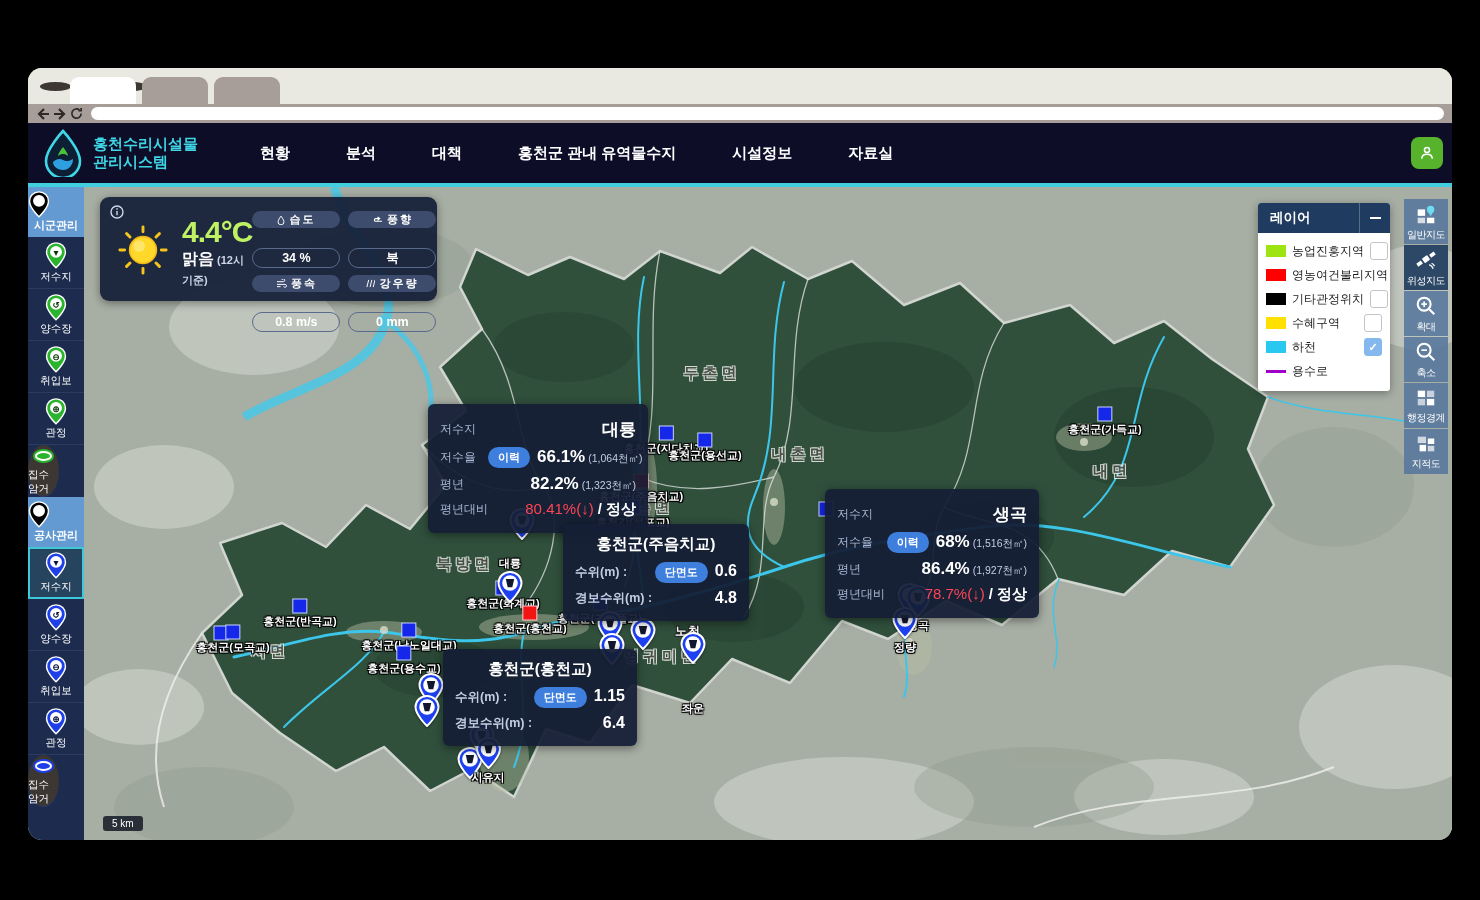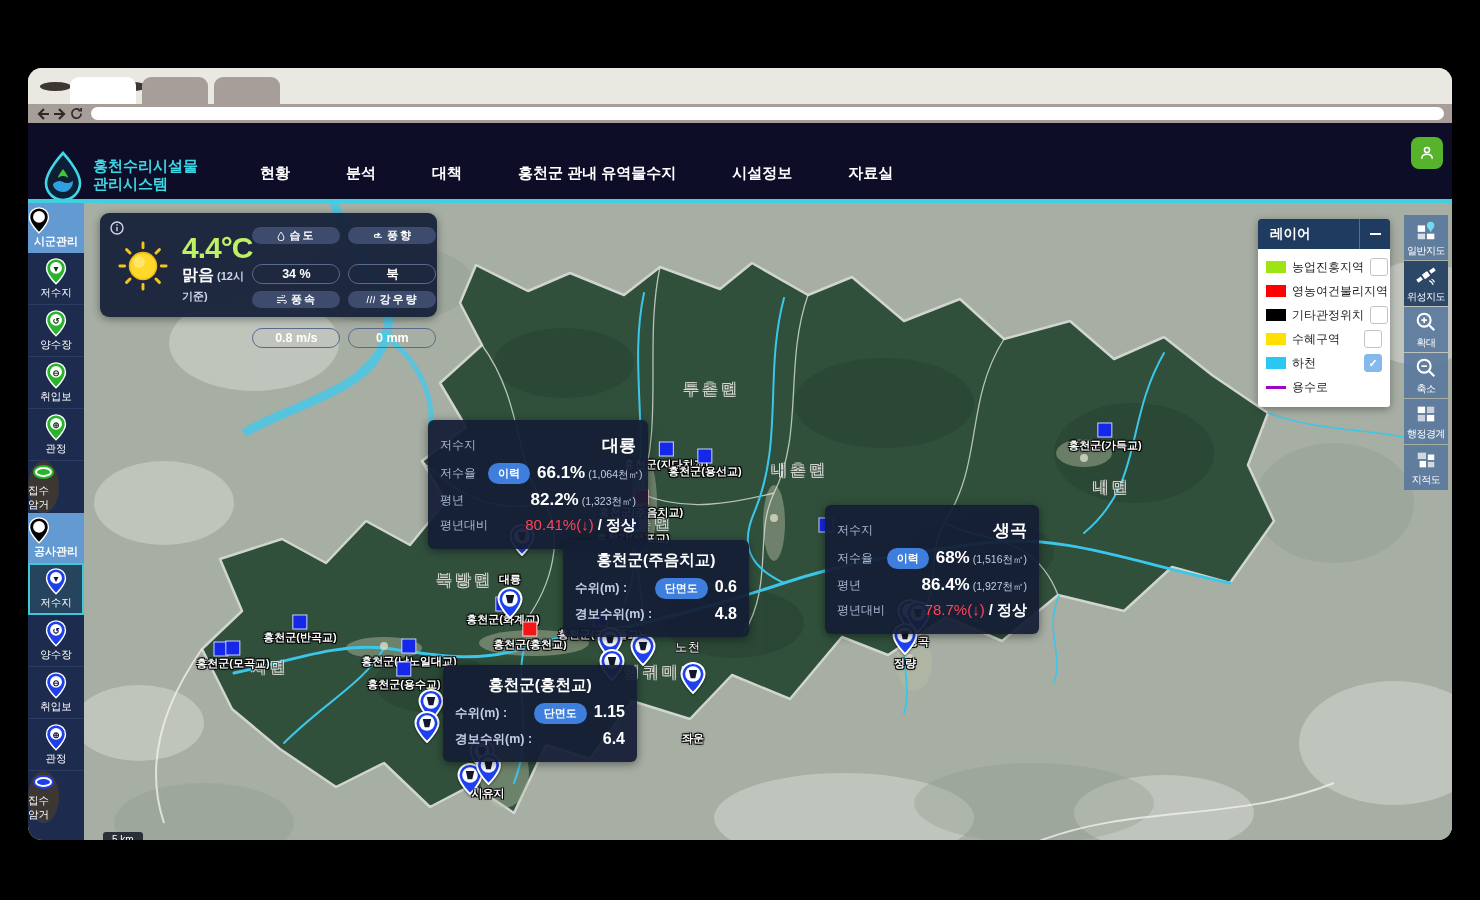--- a/index.html
+++ b/index.html
@@ -10,21 +10,21 @@
   .dots{position:absolute;left:12px;top:14px;display:flex;gap:7px}
   .dot{width:31px;height:9px;border-radius:50%;background:#3c3733}
   .tab{position:absolute;bottom:0;height:27px;border-radius:9px 9px 0 0}
   .tab.active{left:42px;width:66px;background:#fff}
   .tab.t2{left:114px;width:66px;background:#a89e99}
   .tab.t3{left:186px;width:66px;background:#a89e99}
   .navrow{height:19px;background:#a89e99;display:flex;align-items:center;padding:0 8px}
   .chrome-ic{flex:0 0 auto;margin-right:3px}
   .urlbar{flex:1;height:13px;background:#fff;border-radius:7px;margin-left:5px}
   
-  .appbar{height:76px;background:#0d0d28;display:flex;align-items:flex-end;position:relative}
+  .appbar{height:60px;background:#0d0d28;display:flex;align-items:center;position:relative}
   .logo{display:flex;align-items:center;gap:9px;margin-left:14px}
   .logo-title{color:#3fd6e6;font-weight:bold;font-size:15px;line-height:1.18;white-space:nowrap}
   .mainnav{display:flex;margin-left:34px;list-style:none;padding:0}
   .mainnav li{padding:0 28px;color:#fff;font-weight:bold;font-size:15px;cursor:pointer;white-space:nowrap}
   .search-pill{position:absolute;right:48px;top:14px;width:252px;height:32px;background:#fff;border-radius:16px;display:flex;align-items:center;padding:0 3px 0 14px}
   .search-label{font-size:13px;font-weight:bold;color:#1c2340;white-space:nowrap}
   .search-div{color:#c3c9d4;margin:0 7px;font-size:13px}
   .search-pill input{border:none;outline:none;flex:1;min-width:0;font-size:12.5px;color:#333;background:transparent;font-family:"Liberation Sans",sans-serif}
   .search-pill input::placeholder{color:#a3adbd}
   .search-btn{width:27px;height:27px;border-radius:50%;background:#3d8fd6;border:none;display:flex;align-items:center;justify-content:center;cursor:pointer;flex:0 0 auto}
@@ -51,21 +51,21 @@
   .marker{position:absolute;display:flex;flex-direction:column;align-items:center;transform:translate(-50%,-50%);z-index:4;cursor:pointer}
   .marker.above{flex-direction:column-reverse}
   .marker .sq{display:none;width:13px;height:13px}
   .marker.sqb .sq{display:block;background:#1527e8;box-shadow:0 0 0 1px #c9d4ff}
   .marker.sqr .sq{display:block;background:#f31414;box-shadow:0 0 0 1px #ffd0d0}
   .marker .pin-svg{display:none;width:26px;height:32px}
   .marker.pin .pin-svg{display:block;filter:drop-shadow(0 1px 1px rgba(0,0,0,.5))}
   .mlabel{white-space:nowrap;font-size:11px;font-weight:bold;color:#fff;margin-top:1px;
     text-shadow:-1px -1px 0 #000,1px -1px 0 #000,-1px 1px 0 #000,1px 1px 0 #000,0 0 3px #000}
   .mlabel:empty{display:none}
-  .region{position:absolute;transform:translate(-50%,-50%);z-index:3;color:#4b514a;font-weight:normal;font-size:15px;letter-spacing:4px;opacity:.85;white-space:nowrap;
+  .region{position:absolute;transform:translate(-50%,-50%);z-index:3;color:#4b514a;font-weight:bold;font-size:15px;letter-spacing:4px;opacity:.85;white-space:nowrap;
     text-shadow:-1px -1px 0 #eef0ea,1px -1px 0 #eef0ea,-1px 1px 0 #eef0ea,1px 1px 0 #eef0ea}
   .region.sm{color:#fff;font-size:12px;letter-spacing:1px;opacity:1;
     text-shadow:-1px -1px 0 #222,1px -1px 0 #222,-1px 1px 0 #222,1px 1px 0 #222}
   
   .weather{position:absolute;left:16px;top:10px;width:337px;height:104px;background:rgba(22,33,57,.95);border-radius:9px;z-index:10;display:flex;box-shadow:0 2px 8px rgba(0,0,0,.4)}
   .winfo{position:absolute;left:10px;top:8px}
   .sunwrap{margin:26px 0 0 16px}
   .tempcol{margin:18px 0 0 12px}
   .temp{color:#bef264;font-weight:bold;font-size:30px;letter-spacing:-1px}
   .cond{color:#fff;font-weight:bold;font-size:16px}
@@ -495,21 +495,21 @@
           <div class="marker pin" style="left: 559px; top: 447px;">
 
             <svg class="pin-svg" viewBox="0 0 26 32">
               <path d="M13 1C6.4 1 1.5 6 1.5 12.1 1.5 20 13 31 13 31s11.5-11 11.5-18.9C24.5 6 19.6 1 13 1z" fill="#1d41f0" stroke="#fff" stroke-width="2"></path>
               <circle cx="13" cy="12" r="7.8" fill="#fff"></circle>
               <path d="M8.8 8h8.4l-1.9 8.2h-4.6z" fill="#11182e"></path>
             </svg>
 
           </div>
 
-          <div class="marker pin" style="left: 609px; top: 501px; gap: 36px;">
+          <div class="marker pin" style="left: 609px; top: 487px; gap: 36px;">
 
             <svg class="pin-svg" viewBox="0 0 26 32">
               <path d="M13 1C6.4 1 1.5 6 1.5 12.1 1.5 20 13 31 13 31s11.5-11 11.5-18.9C24.5 6 19.6 1 13 1z" fill="#1d41f0" stroke="#fff" stroke-width="2"></path>
               <circle cx="13" cy="12" r="7.8" fill="#fff"></circle>
               <path d="M8.8 8h8.4l-1.9 8.2h-4.6z" fill="#11182e"></path>
             </svg>
             <span class="mlabel">좌운</span>
           </div>
 
           <div class="marker pin" style="left: 826px; top: 412px;">

